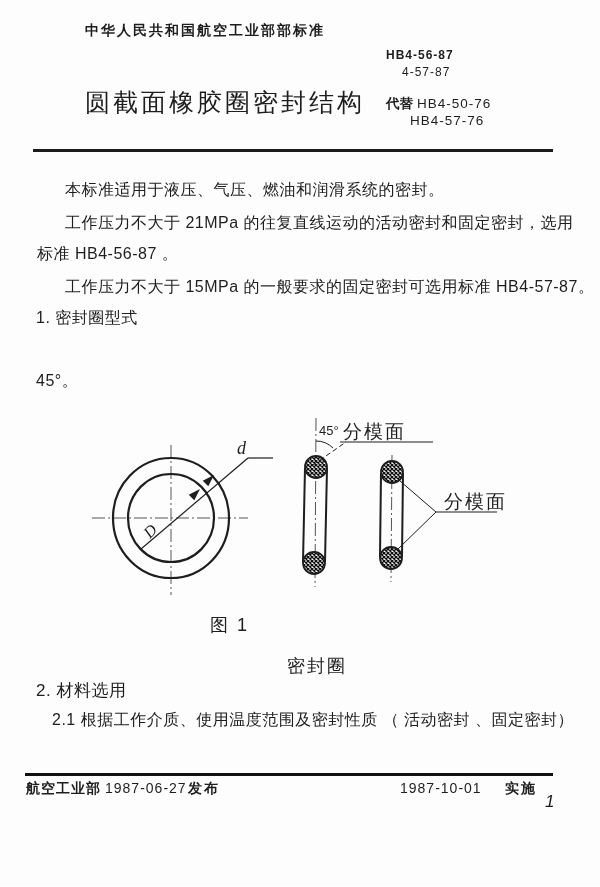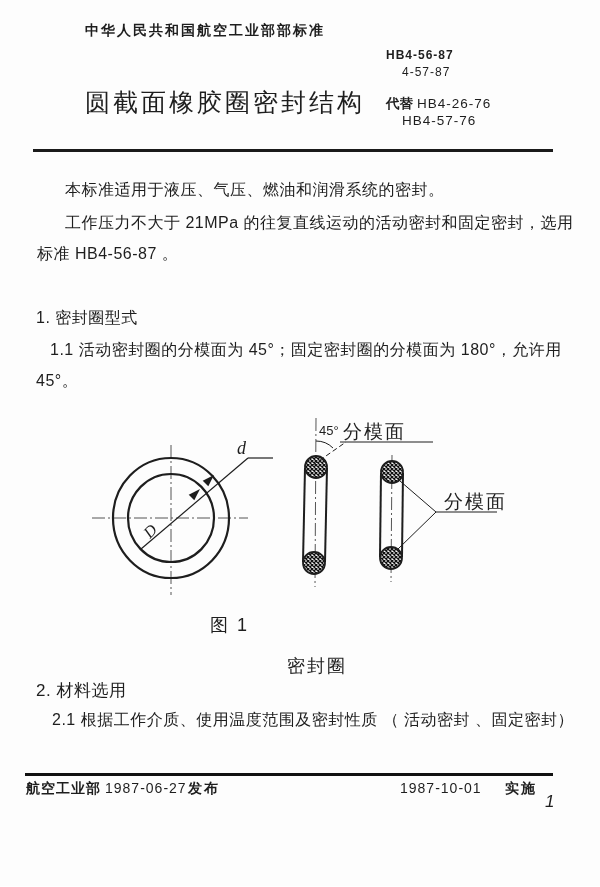--- a/index.html
+++ b/index.html
@@ -9,21 +9,21 @@
 
   .abs { position:absolute; white-space:nowrap; }
 
   
   .org-title { left:85px; top:22px; font-size:14px; font-weight:bold; letter-spacing:2px; }
   .doc-title { left:85px; top:86px; font-size:25px; letter-spacing:3px; }
   .std-block { left:386px; top:47px; font-size:12px; letter-spacing:1px; line-height:17px; }
   .std-line2 { margin-left:16px; }
   .rep-block { left:386px; top:95px; font-size:13.5px; letter-spacing:1px; line-height:17px; }
   .rep-label { font-weight:bold; letter-spacing:0; margin-right:4px; }
-  .rep-line2 { margin-left:16px; }
+  .rep-line2 { margin-left:24px; }
   .hdr-rule { left:33px; top:149px; width:520px; height:2.5px; background:#1b1b1b; }
 
   
   .bline { font-size:16px; letter-spacing:0.5px; }
   .p1    { left:65px;  top:180px; }
   .p2a   { left:65px;  top:213px; }
   .p2b   { left:37px;  top:244px; }
   .p3    { left:65px;  top:277px; }
   .s1    { left:36px;  top:308px; }
   .s11a  { left:50px;  top:340px; }
@@ -59,31 +59,31 @@
   <div class="abs org-title">中华人民共和国航空工业部部标准</div>
 
   <div class="abs std-block">
     <div style="font-weight:bold;">HB4-56-87</div>
     <div class="std-line2">4-57-87</div>
   </div>
 
   <div class="abs doc-title">圆截面橡胶圈密封结构</div>
 
   <div class="abs rep-block">
-    <div><span class="rep-label">代替</span><span>HB4-26-76</span></div>
+    <div><span class="rep-label">代替</span><span>HB4-50-76</span></div>
     <div class="rep-line2">HB4-57-76</div>
   </div>
 
   <div class="abs hdr-rule"></div>
 
   <div class="abs bline p1">本标准适用于液压、气压、燃油和润滑系统的密封。</div>
   <div class="abs bline p2a">工作压力不大于 21MPa  的往复直线运动的活动密封和固定密封，选用</div>
   <div class="abs bline p2b">标准 HB4-56-87 。</div>
+  <div class="abs bline p3">工作压力不大于 15MPa  的一般要求的固定密封可选用标准 HB4-57-87。</div>
   <div class="abs bline s1">1.  密封圈型式</div>
-  <div class="abs bline s11a">1.1   活动密封圈的分模面为 45°；固定密封圈的分模面为  180°，允许用</div>
   <div class="abs bline s11b">45°。</div>
 
   <svg class="fig-svg" viewBox="0 0 600 205" xmlns="http://www.w3.org/2000/svg">
     <defs>
       <pattern id="xhatch" width="4" height="4" patternUnits="userSpaceOnUse">
         <rect width="4" height="4" fill="#f5f5f5"></rect>
         <path d="M0 0L4 4M4 0L0 4" stroke="#111" stroke-width="1.3"></path>
       </pattern>
     </defs>
 

